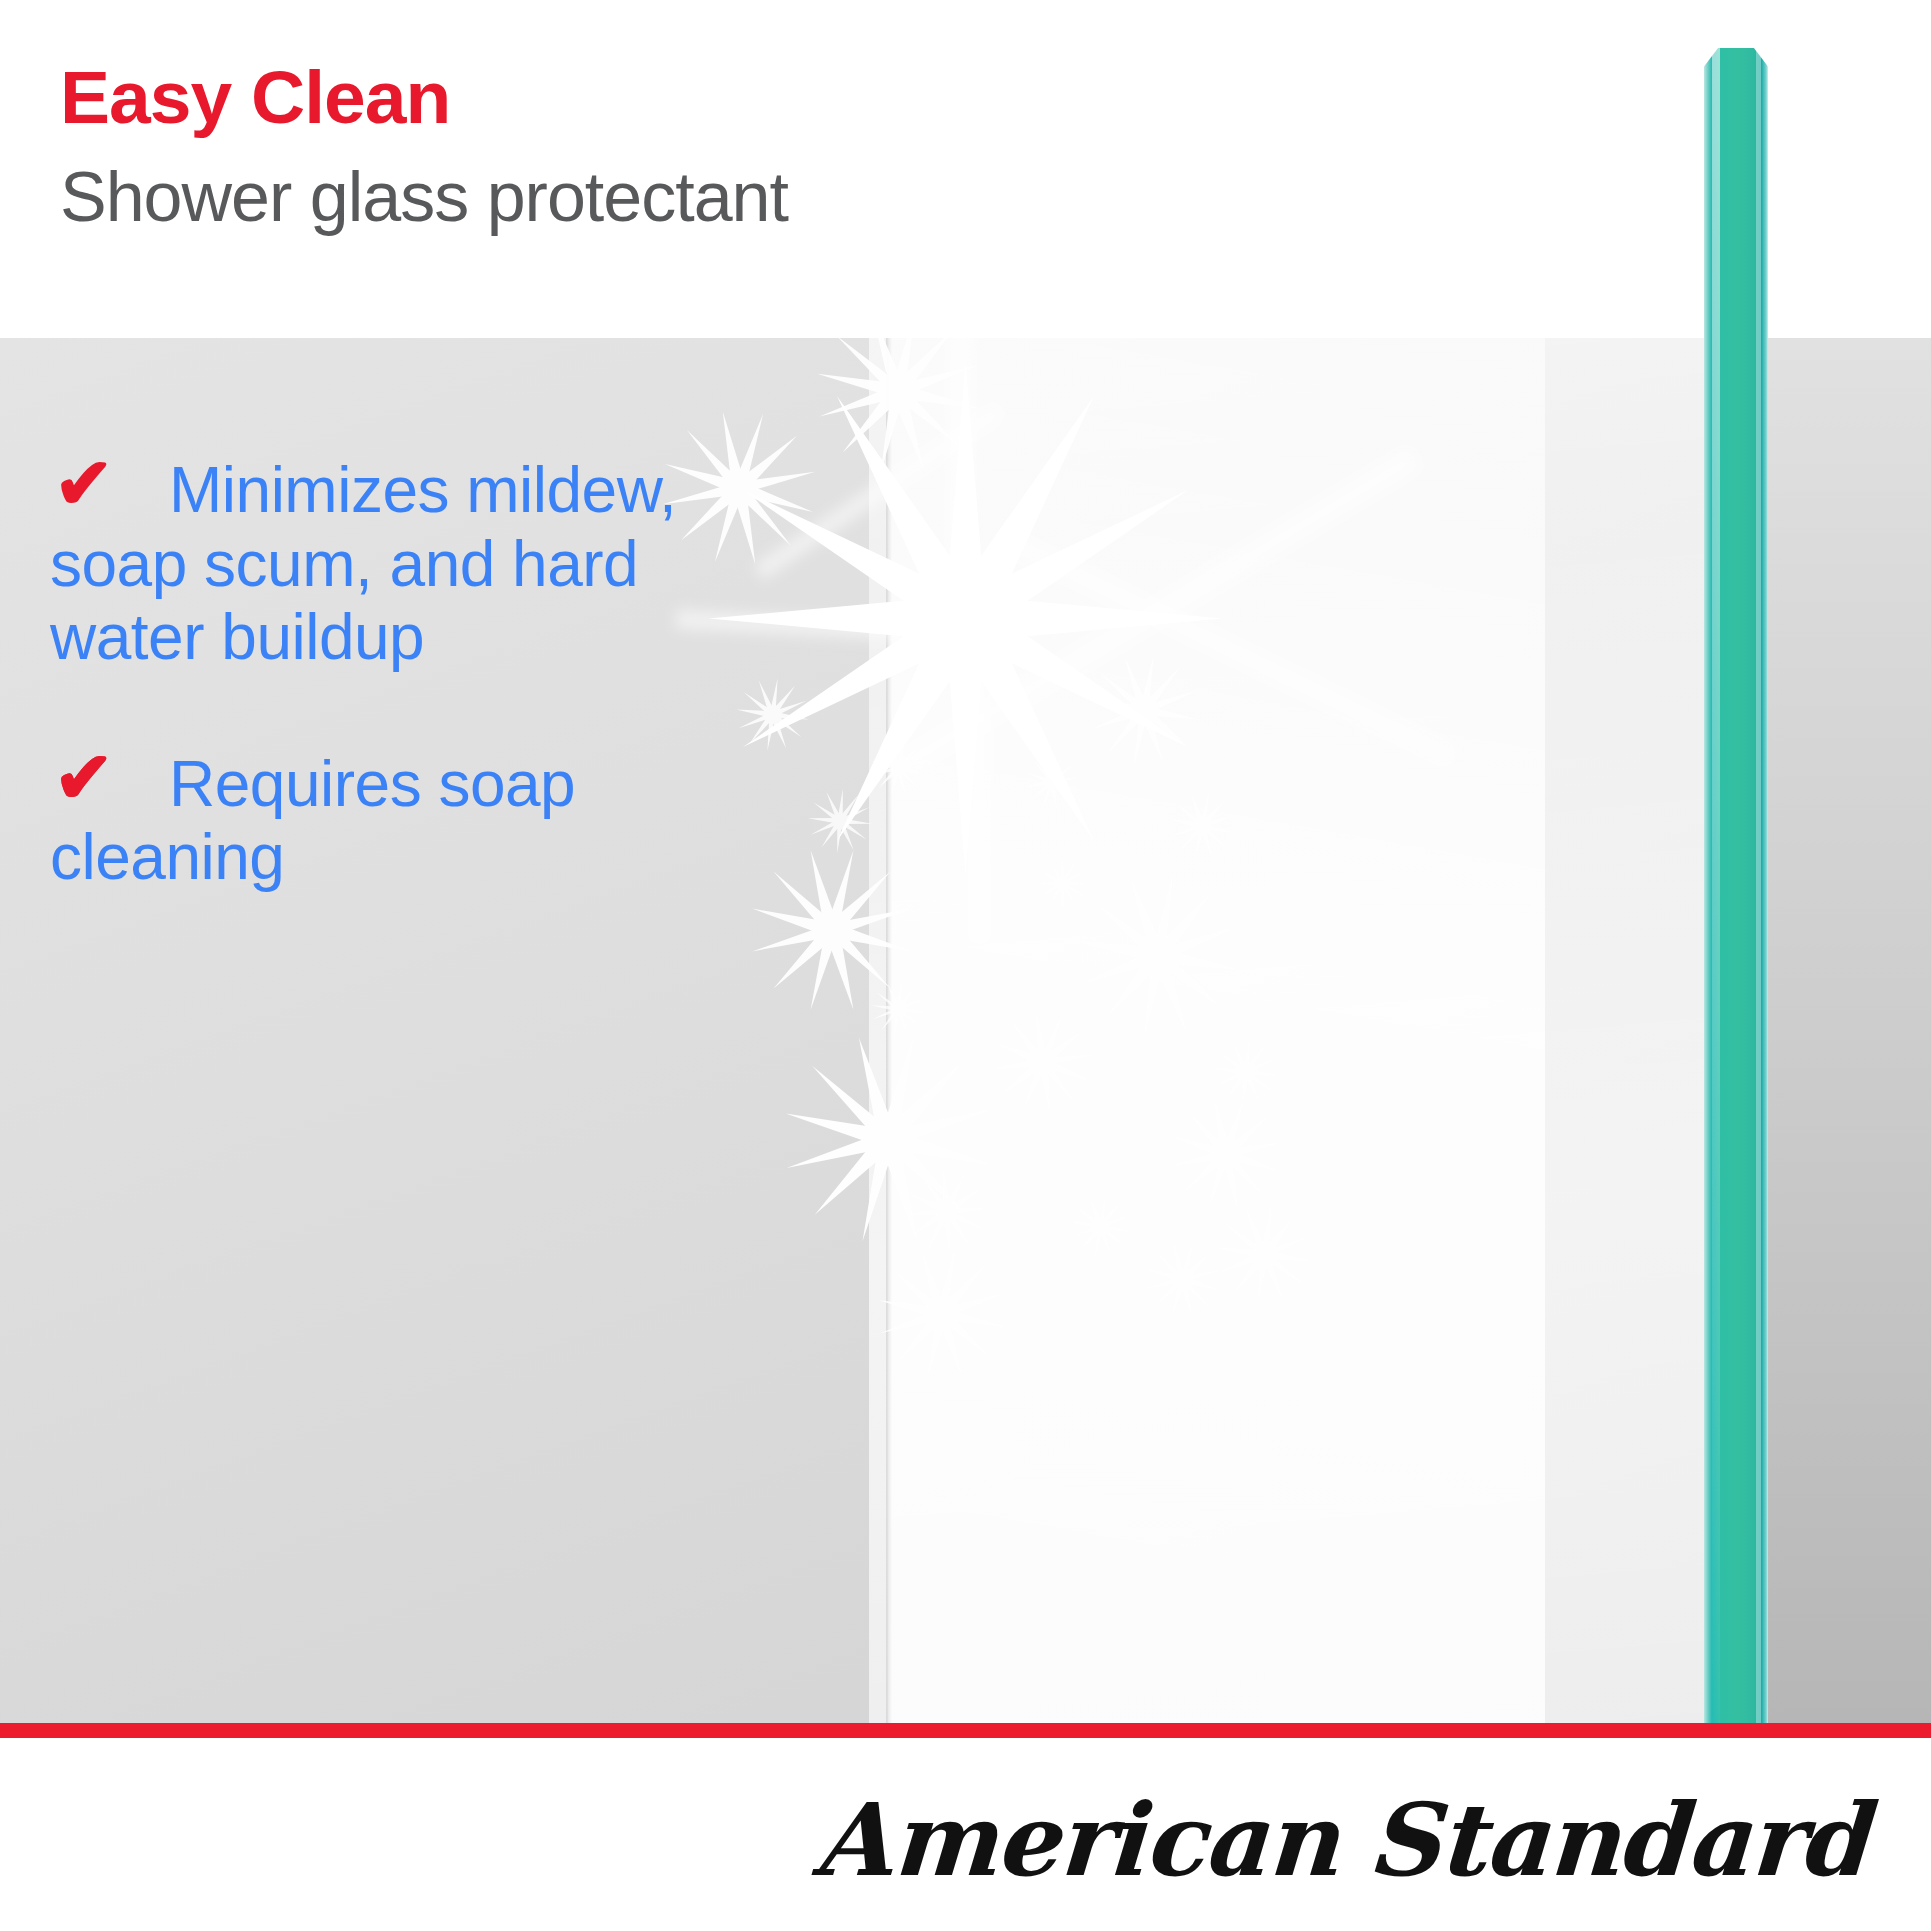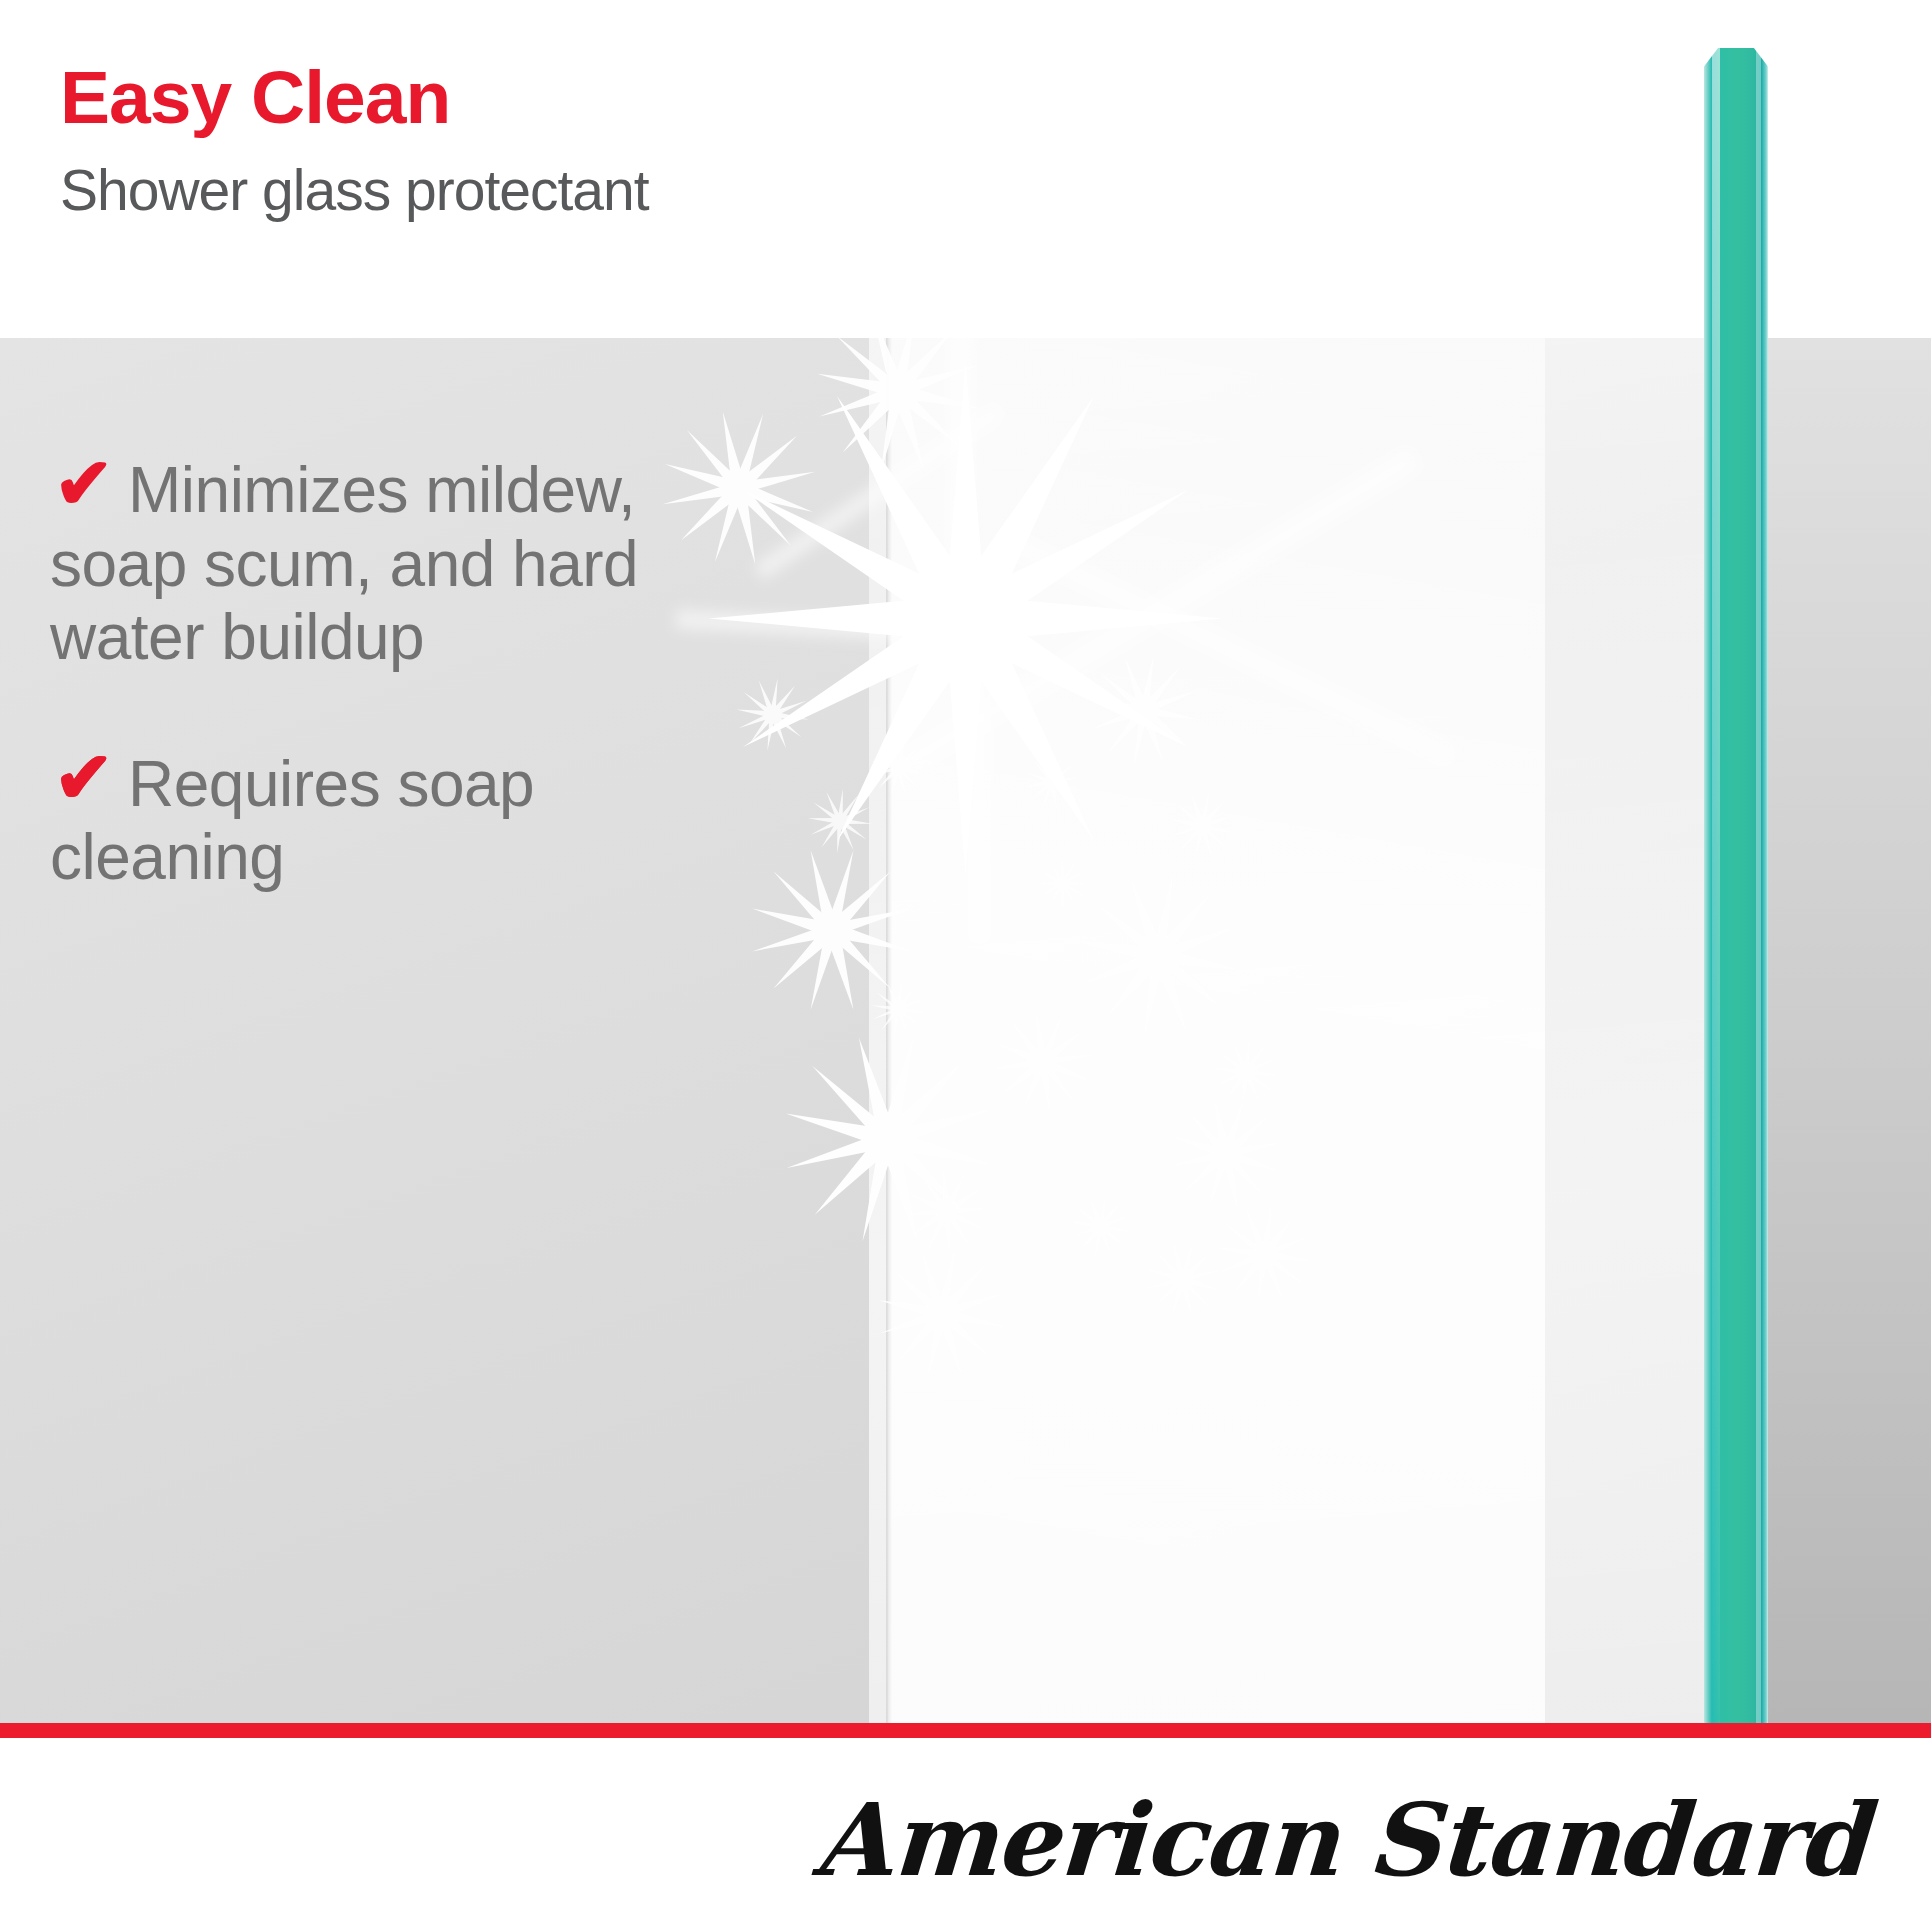--- a/index.html
+++ b/index.html
@@ -4,21 +4,21 @@
 <style>
   html,body{margin:0;padding:0;background:#fff;}
   body{width:1931px;height:1931px;font-family:"Liberation Sans",sans-serif;}
 
   #stage{position:relative;width:1931px;height:1931px;overflow:hidden;background:#ffffff;}
 
   
   #header{position:absolute;left:0;top:0;width:1550px;height:338px;background:#ffffff;z-index:40;}
   #title{position:absolute;left:60px;top:60px;font-size:75px;font-weight:bold;color:#e8192c;
          letter-spacing:-1px;line-height:1;white-space:nowrap;}
-  #subtitle{position:absolute;left:60px;top:162px;font-size:57px;font-weight:400;color:#58595b;
+  #subtitle{position:absolute;left:60px;top:162px;font-size:70px;font-weight:400;color:#58595b;
             letter-spacing:-1px;line-height:1;white-space:nowrap;}
 
   
   #bg-left{position:absolute;left:0;top:338px;width:1931px;height:1386px;
            background:linear-gradient(160deg,#e4e4e4 0%,#dedede 40%,#d2d2d2 100%);z-index:1;}
 
   
   #bg-rightband{position:absolute;left:1767px;top:338px;width:164px;height:1386px;
            background:linear-gradient(180deg,#e1e1e1 0%,#cfcfcf 45%,#b6b6b6 100%);z-index:5;}
 
@@ -52,21 +52,21 @@
   #glass-edge .gloss{position:absolute;left:7.7px;top:0;width:8.7px;height:1675px;
      background:linear-gradient(180deg,rgba(255,255,255,.55),rgba(255,255,255,.05));}
   #glass-edge .hi{position:absolute;left:52px;top:0;width:4.8px;height:1675px;
      background:rgba(255,255,255,.35);}
 
   
   #bullets{position:absolute;left:50px;top:454px;width:695px;z-index:30;}
   .bullet{position:relative;margin-bottom:73px;}
   .chk{position:absolute;left:3.9px;top:-5.8px;width:79px;font-size:71px;line-height:1;
        color:#e8192c;font-weight:bold;}
-  .btxt{margin-left:78px;font-size:64px;line-height:1.15;color:#737373;letter-spacing:-0.5px;}
+  .btxt{margin-left:119px;font-size:64px;line-height:1.15;color:#3b82f6;letter-spacing:-0.5px;}
 
   
   #redrule{position:absolute;left:0;top:1723px;width:1931px;height:14.5px;background:#ed1b2e;z-index:45;}
   #footer{position:absolute;left:0;top:1738px;width:1931px;height:193px;background:#ffffff;z-index:45;}
   #logo{position:absolute;right:56px;top:1781px;font-family:"DejaVu Serif",serif;
         font-size:100px;font-style:italic;font-weight:bold;color:#111;letter-spacing:-1.9px;
         white-space:nowrap;transform:skewX(-6deg);z-index:50;}
 
   
   .spark{position:absolute;z-index:14;pointer-events:none;}

